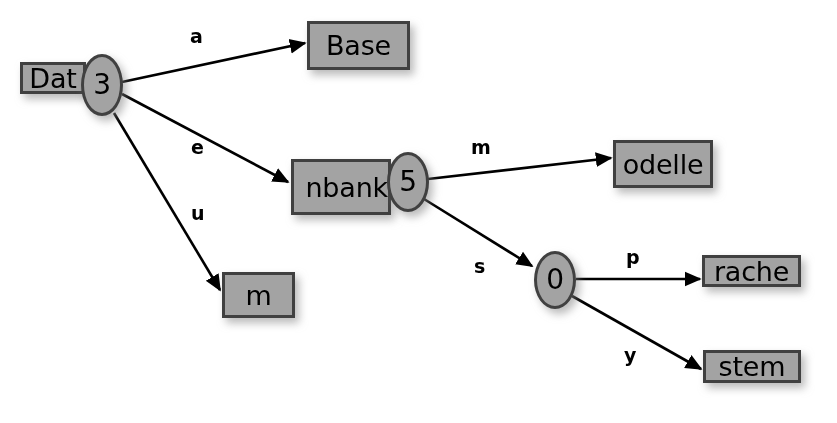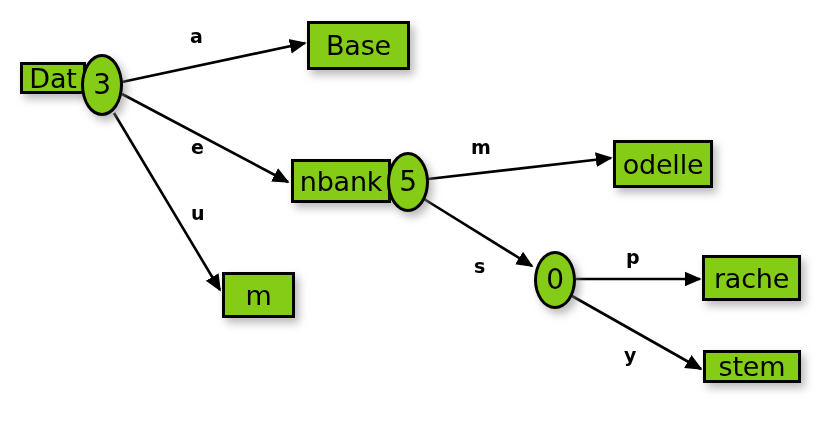--- a/index.html
+++ b/index.html
@@ -23,22 +23,22 @@
     left: 0;
     top: 0;
     width: 837px;
     height: 423px;
     pointer-events: none;
   }
   
   .node {
     position: absolute;
     box-sizing: border-box;
-    background: #84cc16;
-    border: 3px solid #000000;
+    background: #a3a3a3;
+    border: 3px solid #404040;
     display: flex;
     align-items: center;
     justify-content: center;
     color: #000000;
     line-height: 1;
     white-space: nowrap;
     filter: drop-shadow(4px 5px 4px rgba(130,130,130,0.55));
   }
   .node.rect {
     border-radius: 0;
@@ -94,36 +94,36 @@
   <div id="nodes-group">
       <div class="node rect" style="left: 20px; top: 62px; width: 66px; height: 32px; z-index: 3;">
         <span class="node-label">Dat</span>
       </div>
       <div class="node ellipse" style="left: 81px; top: 54px; width: 42px; height: 62px; z-index: 4;">
         <span class="node-label">3</span>
       </div>
       <div class="node rect" style="left: 307px; top: 21px; width: 103px; height: 49px; z-index: 3;">
         <span class="node-label">Base</span>
       </div>
-      <div class="node rect" style="left: 291px; top: 159px; width: 100px; height: 44px; z-index: 3;">
+      <div class="node rect" style="left: 291px; top: 159px; width: 100px; height: 56px; z-index: 3; justify-content: flex-end;">
         <span class="node-label">nbank</span>
       </div>
       <div class="node ellipse" style="left: 387px; top: 152px; width: 42px; height: 60px; z-index: 4;">
         <span class="node-label">5</span>
       </div>
       <div class="node rect" style="left: 222px; top: 272px; width: 73px; height: 46px; z-index: 3;">
         <span class="node-label">m</span>
       </div>
       <div class="node rect" style="left: 613px; top: 140px; width: 100px; height: 48px; z-index: 3;">
         <span class="node-label">odelle</span>
       </div>
       <div class="node ellipse" style="left: 534px; top: 251px; width: 42px; height: 58px; z-index: 4;">
         <span class="node-label">0</span>
       </div>
-      <div class="node rect" style="left: 702px; top: 255px; width: 99px; height: 46px; z-index: 3;">
+      <div class="node rect" style="left: 702px; top: 255px; width: 99px; height: 32px; z-index: 3;">
         <span class="node-label">rache</span>
       </div>
       <div class="node rect" style="left: 703px; top: 350px; width: 98px; height: 33px; z-index: 3;">
         <span class="node-label">stem</span>
       </div>
     </div>
   <div id="labels-group">
       <div class="edge-label" style="left: 190px; top: 27px;">a</div>
       <div class="edge-label" style="left: 191px; top: 138px;">e</div>
       <div class="edge-label" style="left: 191px; top: 204px;">u</div>

